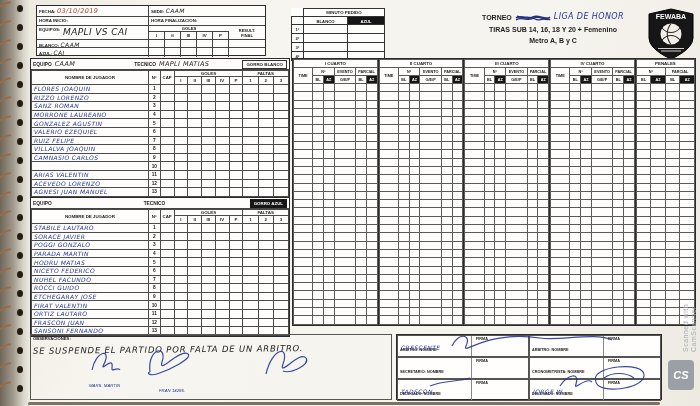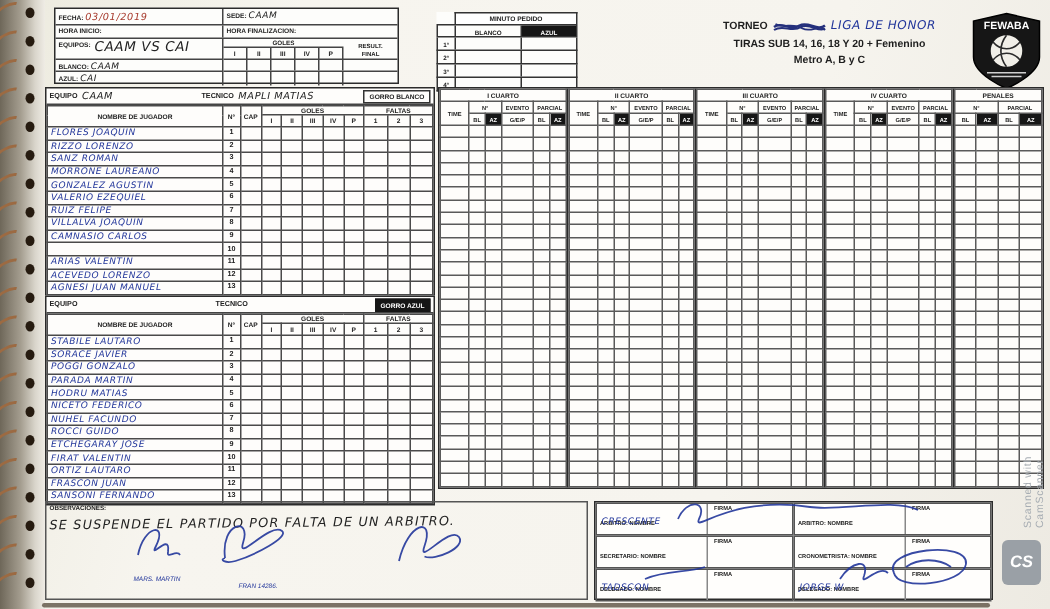--- a/index.html
+++ b/index.html
@@ -158,40 +158,40 @@
     <div class="ring-wire" style="top: 364px;"></div>
     <div class="ring-hole" style="top: 366px;"></div>
     <div class="ring-wire" style="top: 383px;"></div>
     <div class="ring-hole" style="top: 385px;"></div>
   </div>
 
 <div id="match-info">
   <div class="mi-row" style="height:11px">
     <div class="mi-cell lcol">
       <span class="mi-label">FECHA:</span>
-      <span class="hw hw-red" style="font-size:6.5px">03/01/2019</span>
+      <span class="hw hw-red" style="font-size:6.5px">03/10/2019</span>
     </div>
     <div class="mi-cell" style="flex:1">
       <span class="mi-label">SEDE:</span>
       <span class="hw hw-black" style="font-size:6px">CAAM</span>
     </div>
   </div>
   <div class="mi-row" style="height:8.5px">
     <div class="mi-cell lcol">
       <span class="mi-label">HORA INICIO:</span>
     </div>
     <div class="mi-cell" style="flex:1">
       <span class="mi-label">HORA FINALIZACION:</span>
     </div>
   </div>
   <div id="mi-bottom">
     <div id="mi-left">
       <div id="mi-equipos" class="mi-cell">
         <span class="mi-label">EQUIPOS:</span>
-        <span class="hw hw-black" style="font-size:9px;position:absolute;left:26px;top:1px">CAAM VS CAI</span>
+        <span class="hw hw-black" style="font-size:9px;position:absolute;left:26px;top:1px">MAPLI VS CAI</span>
       </div>
       <div id="mi-blanco" class="mi-cell">
         <span class="mi-label">BLANCO:</span>
         <span class="hw hw-black" style="font-size:6px">CAAM</span>
       </div>
       <div class="mi-cell" style="height:8.5px">
         <span class="mi-label">AZUL:</span>
         <span class="hw hw-black" style="font-size:6px">CAI</span>
       </div>
     </div>

